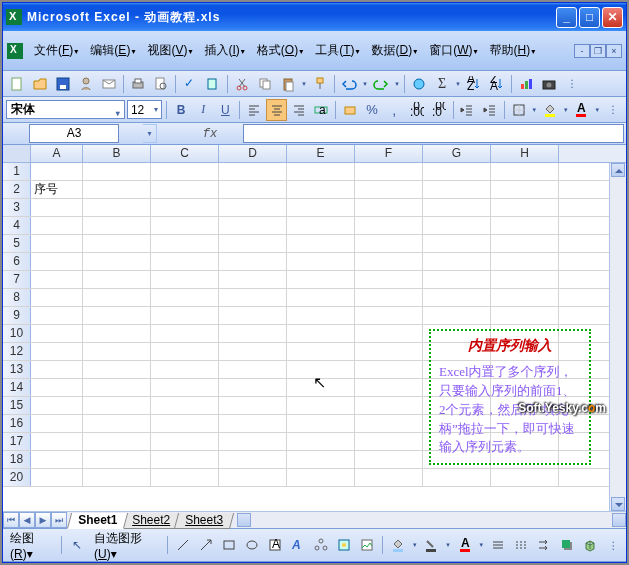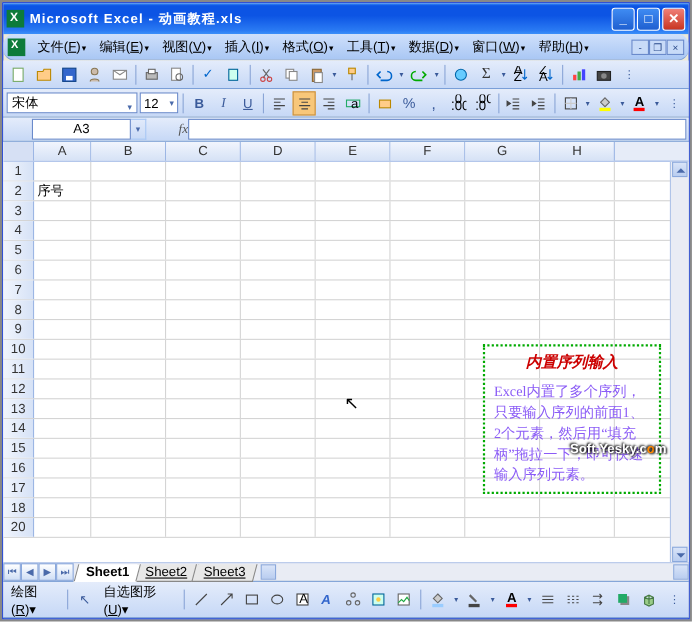--- a/index.html
+++ b/index.html
@@ -6,42 +6,42 @@
 body { background:#888; width:629px; height:565px; overflow:hidden; position:relative; }
 .window { width:625px; height:561px; margin:2px; background:#ece9d8; border:1px solid #0831d9; display:flex; flex-direction:column; }
 .titlebar { height:28px; background:linear-gradient(to bottom,#3c90f9 0%,#0c54e4 8%,#0c54e4 40%,#2a7af3 88%,#3c90f9 100%); display:flex; align-items:center; padding:0 3px; color:#fff; }
 .titlebar .icon-x { width:16px; height:16px; background:#0d7b3a; margin-right:5px; position:relative; }
 .titlebar .icon-x::after { content:"X"; color:#fff; font-weight:bold; font-size:11px; position:absolute; left:3px; top:1px; }
 .titlebar .ttl { flex:1; font-weight:bold; letter-spacing:1px; font-family:"MS Sans Serif",sans-serif; }
 .winbtns { display:flex; gap:2px; }
 .winbtn { width:21px; height:21px; border:1px solid #fff; border-radius:3px; display:flex; align-items:center; justify-content:center; color:#fff; font-weight:bold; font-family:Arial; }
 .winbtn.min,.winbtn.max{ background:linear-gradient(#3f8cf3,#1f5fd0); }
 .winbtn.close{ background:linear-gradient(#f08078,#c83420); }
-.menubar { height:24px; background:linear-gradient(#cfe0fb,#a9c7f4); border-bottom:1px solid #7a9fd8; display:flex; align-items:center; padding:0 4px; gap:2px;border-radius:10px; }
+.menubar { height:40px; background:linear-gradient(#cfe0fb,#a9c7f4); border-bottom:1px solid #7a9fd8; display:flex; align-items:center; padding:0 4px; gap:2px; }
 .menubar .xl { width:16px; height:16px; background:#0d7b3a; position:relative; margin-right:4px; }
 .menubar .xl::after{content:"X";color:#fff;font-size:10px;font-weight:bold;position:absolute;left:3px;top:1px;}
 .menuitem { padding:2px 5px; color:#000; white-space:nowrap; }
 .menuitem .uk { text-decoration:underline; }
 .menuitem .dd { font-size:8px; margin-left:1px; }
 .menubar .docbtns { margin-left:auto; display:flex; gap:0; }
 .docbtn { width:16px; height:14px; border:1px solid #6a8acb; background:#c8dbf8; font-size:9px; display:flex; align-items:center; justify-content:center; color:#2a4a8a; }
 .toolbar { height:26px; background:linear-gradient(#e4ecfb,#c6d8f6); border-bottom:1px solid #7a9fd8; display:flex; align-items:center; padding:0 3px; gap:1px; }
 .tb { width:22px; height:22px; display:flex; align-items:center; justify-content:center; border:1px solid transparent; color:#3a5a9a; }
 .tb.active { background:#f8c77a; border-color:#c89040; }
 .sep { width:1px; height:18px; background:#8aa5d6; margin:0 2px; }
 .tbdd { font-size:7px; color:#3a5a9a; width:8px; text-align:center; }
 .fmtbar { height:26px; background:linear-gradient(#e4ecfb,#c6d8f6); border-bottom:1px solid #7a9fd8; display:flex; align-items:center; padding:0 3px; gap:2px; }
-.fontbox { width:130px; height:19px; background:#fff; border:1px solid #6a8acb; padding:0 4px; display:flex; align-items:flex-end; }
+.fontbox { width:130px; height:19px; background:#fff; border:1px solid #6a8acb; padding:0 4px; display:flex; align-items:flex-end;font-weight:bold; }
 .fontbox .dd{margin-left:auto;font-size:8px;color:#4a6aaa;}
 .sizebox { width:38px; height:19px; background:#fff; border:1px solid #6a8acb; padding:0 3px; display:flex; align-items:center; }
 .sizebox .dd{margin-left:auto;font-size:8px;color:#4a6aaa;}
-.namefx { height:22px; background:linear-gradient(#e4ecfb,#c6d8f6); border-bottom:1px solid #7a9fd8; display:flex; align-items:center; }
+.namefx { height:22px; background:linear-gradient(#e4ecfb,#c6d8f6); border-bottom:1px solid #7a9fd8; display:flex; align-items:center;gap:24px; }
 .namebox { width:90px; height:19px; background:#fff; border:1px solid #6a8acb; margin-left:26px; text-align:center; line-height:17px; }
 .namedd { width:14px; height:19px; border:1px solid #a9c7f4; border-left:none; display:flex; align-items:center; justify-content:center; font-size:8px; color:#4a6aaa; }
-.fx { width:18px; font-style:italic; font-family:Liberation Serif, serif; text-align:right; color:#555; margin-left:20px; }
+.fx { width:18px; font-style:italic; font-family:Liberation Mono, monospace; text-align:center; color:#555; margin-left:20px; }
 .fxbar { flex:1; height:19px; background:#fff; border:1px solid #6a8acb; margin-right:2px; }
 .gridwrap { flex:1; display:flex; flex-direction:column; background:#fff; position:relative; overflow:hidden; }
 .colhdr { height:18px; display:flex; background:#e6ecf8; border-bottom:1px solid #9cb6e4; }
 .corner { width:28px; border-right:1px solid #9cb6e4; background:#d6e0f4; }
 .ch { border-right:1px solid #9cb6e4; text-align:center; line-height:17px; color:#333; background:linear-gradient(#f1f5fd,#d6e2f6); }
 .rows { flex:1; overflow:hidden; position:relative; }
 .row { height:18px; display:flex; border-bottom:1px solid #d4d4d4; }
 .rh { width:28px; border-right:1px solid #9cb6e4; background:linear-gradient(to right,#f1f5fd,#d6e2f6); text-align:center; line-height:17px; color:#333; }
 .cell { border-right:1px solid #d4d4d4; line-height:17px; padding:0 3px; overflow:hidden; white-space:nowrap; }
 .cw-A{width:52px;} .cw-B{width:68px;} .cw-C{width:68px;} .cw-D{width:68px;} .cw-E{width:68px;} .cw-F{width:68px;} .cw-G{width:68px;} .cw-H{width:68px;}
@@ -58,21 +58,21 @@
 .tab span { display:inline-block; transform:skewX(15deg); text-decoration:underline; }
 .tab.active { background:#fff; border-bottom-color:#fff; z-index:2; position:relative; }
 .tab.active span { text-decoration:none; font-weight:bold; }
 .hsbar { flex:1; position:relative; margin-left:8px; }
 .hsb { position:absolute; top:1px; bottom:1px; width:14px; background:linear-gradient(#d9e4f8,#b9cdf0); border:1px solid #8aa8dc; }
 .hsb.l{left:0;} .hsb.r{right:0;}
 .drawbar { height:24px; background:linear-gradient(#e4ecfb,#c6d8f6); border-top:1px solid #7a9fd8; border-bottom:1px solid #7a9fd8; display:flex; align-items:center; padding:16px 3px; gap:3px; }
 .drawlbl { padding:0 4px; }
 .statusbar { height:20px; background:linear-gradient(#e4ecfb,#c6d8f6); display:flex; align-items:center; padding:0 6px; }
 .statusbar .r { margin-left:auto; margin-right:60px; }
-.tooltip { position:absolute; left:436px; top:184px; width:162px; border:2px dotted #0a0; padding:6px 8px; background:transparent; }
+.tooltip { position:absolute; left:426px; top:184px; width:162px; border:2px dotted #0a0; padding:6px 8px; background:transparent; }
 .tooltip .tt-title { color:#c00; font-weight:bold; text-align:center; margin-bottom:8px; font-size:14px; font-style:italic; font-family:"KaiTi","楷体",serif; }
 .tooltip .tt-body { color:#8b5cf6; line-height:1.45; font-size:13px; font-family:"KaiTi","楷体",serif; }
 .cursor { position:absolute; left:310px; top:228px; font-size:16px; color:#000; pointer-events:none; }
 .watermark { position:absolute; right:20px; bottom:96px; color:#fff; font-family:Arial; font-size:14px; font-weight:bold; text-shadow:1px 1px 2px #000,-1px -1px 2px #000; letter-spacing:0;padding-left:36px; }
 .watermark .o{color:#f80;}
 svg { width:16px; height:16px; }
 </style>
 </head>
 <body>
 
@@ -453,31 +453,20 @@
           <div class="cell cw-A"></div>
           <div class="cell cw-B"></div>
           <div class="cell cw-C"></div>
           <div class="cell cw-D"></div>
           <div class="cell cw-E"></div>
           <div class="cell cw-F"></div>
           <div class="cell cw-G"></div>
           <div class="cell cw-H"></div>
         </div>
         <div class="row">
-          <div class="rh">11</div>
-          <div class="cell cw-A"></div>
-          <div class="cell cw-B"></div>
-          <div class="cell cw-C"></div>
-          <div class="cell cw-D"></div>
-          <div class="cell cw-E"></div>
-          <div class="cell cw-F"></div>
-          <div class="cell cw-G"></div>
-          <div class="cell cw-H"></div>
-        </div>
-        <div class="row">
           <div class="rh">12</div>
           <div class="cell cw-A"></div>
           <div class="cell cw-B"></div>
           <div class="cell cw-C"></div>
           <div class="cell cw-D"></div>
           <div class="cell cw-E"></div>
           <div class="cell cw-F"></div>
           <div class="cell cw-G"></div>
           <div class="cell cw-H"></div>
         </div>

